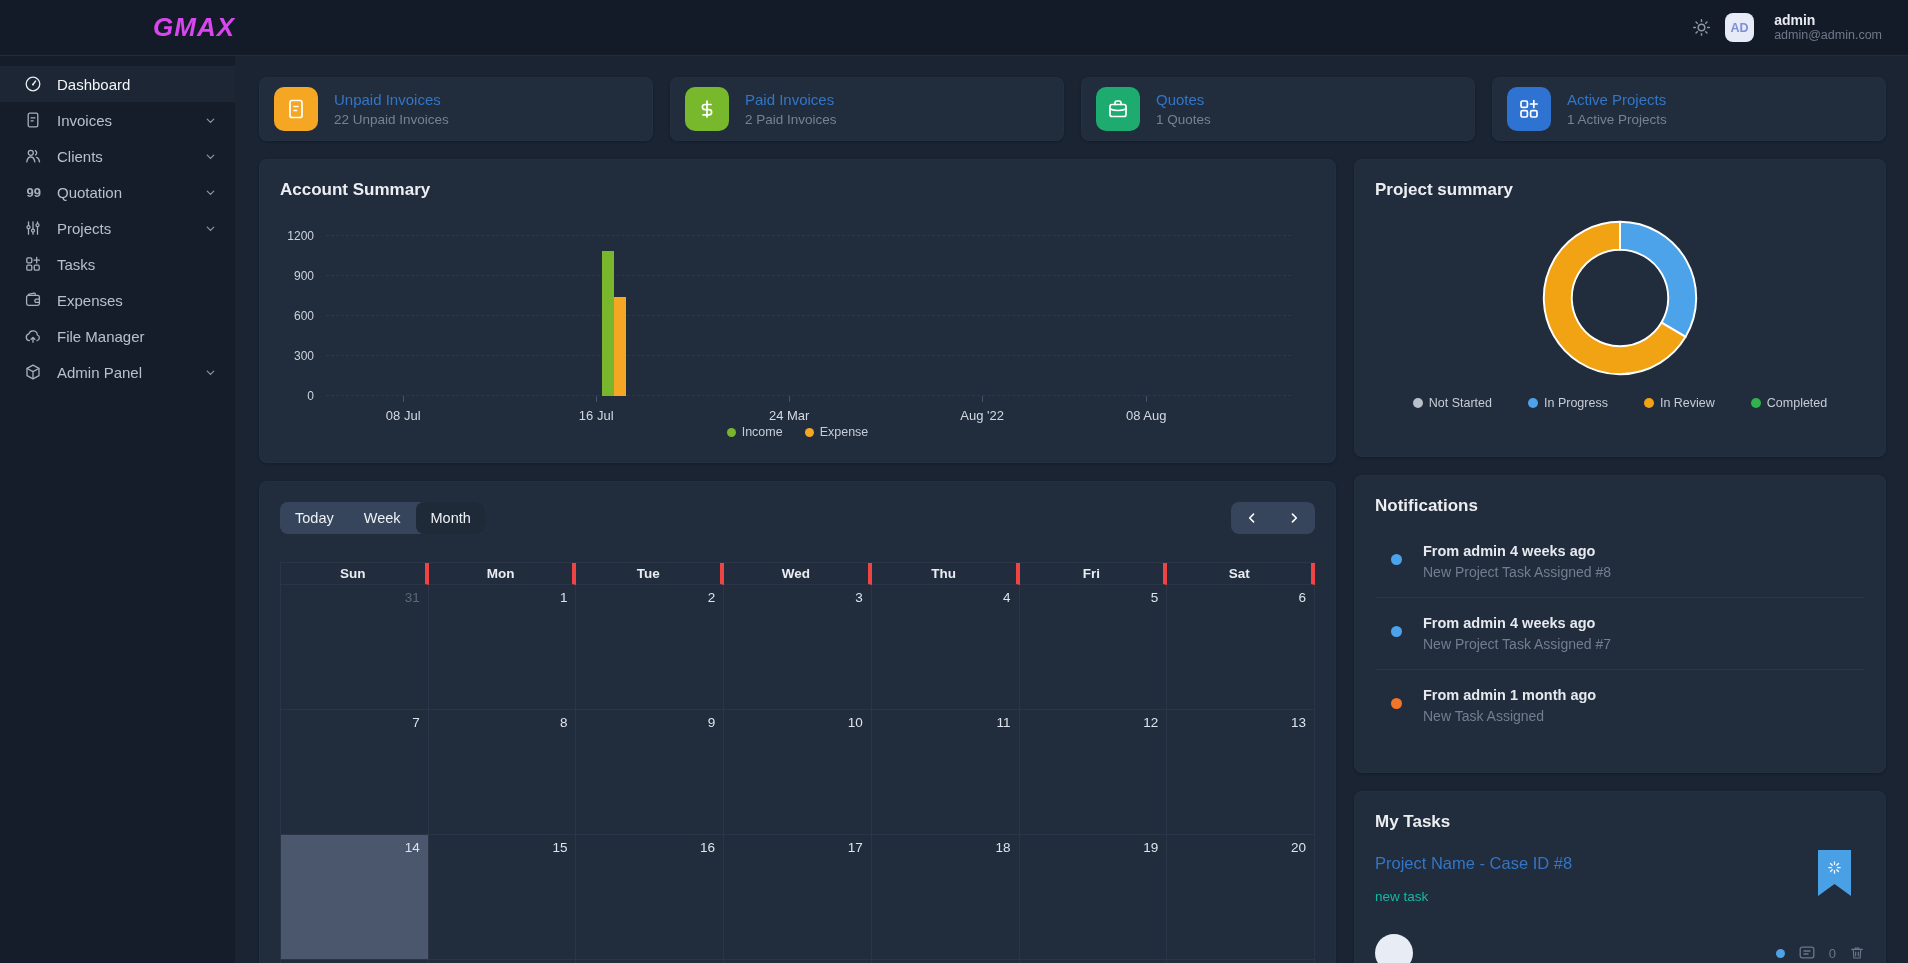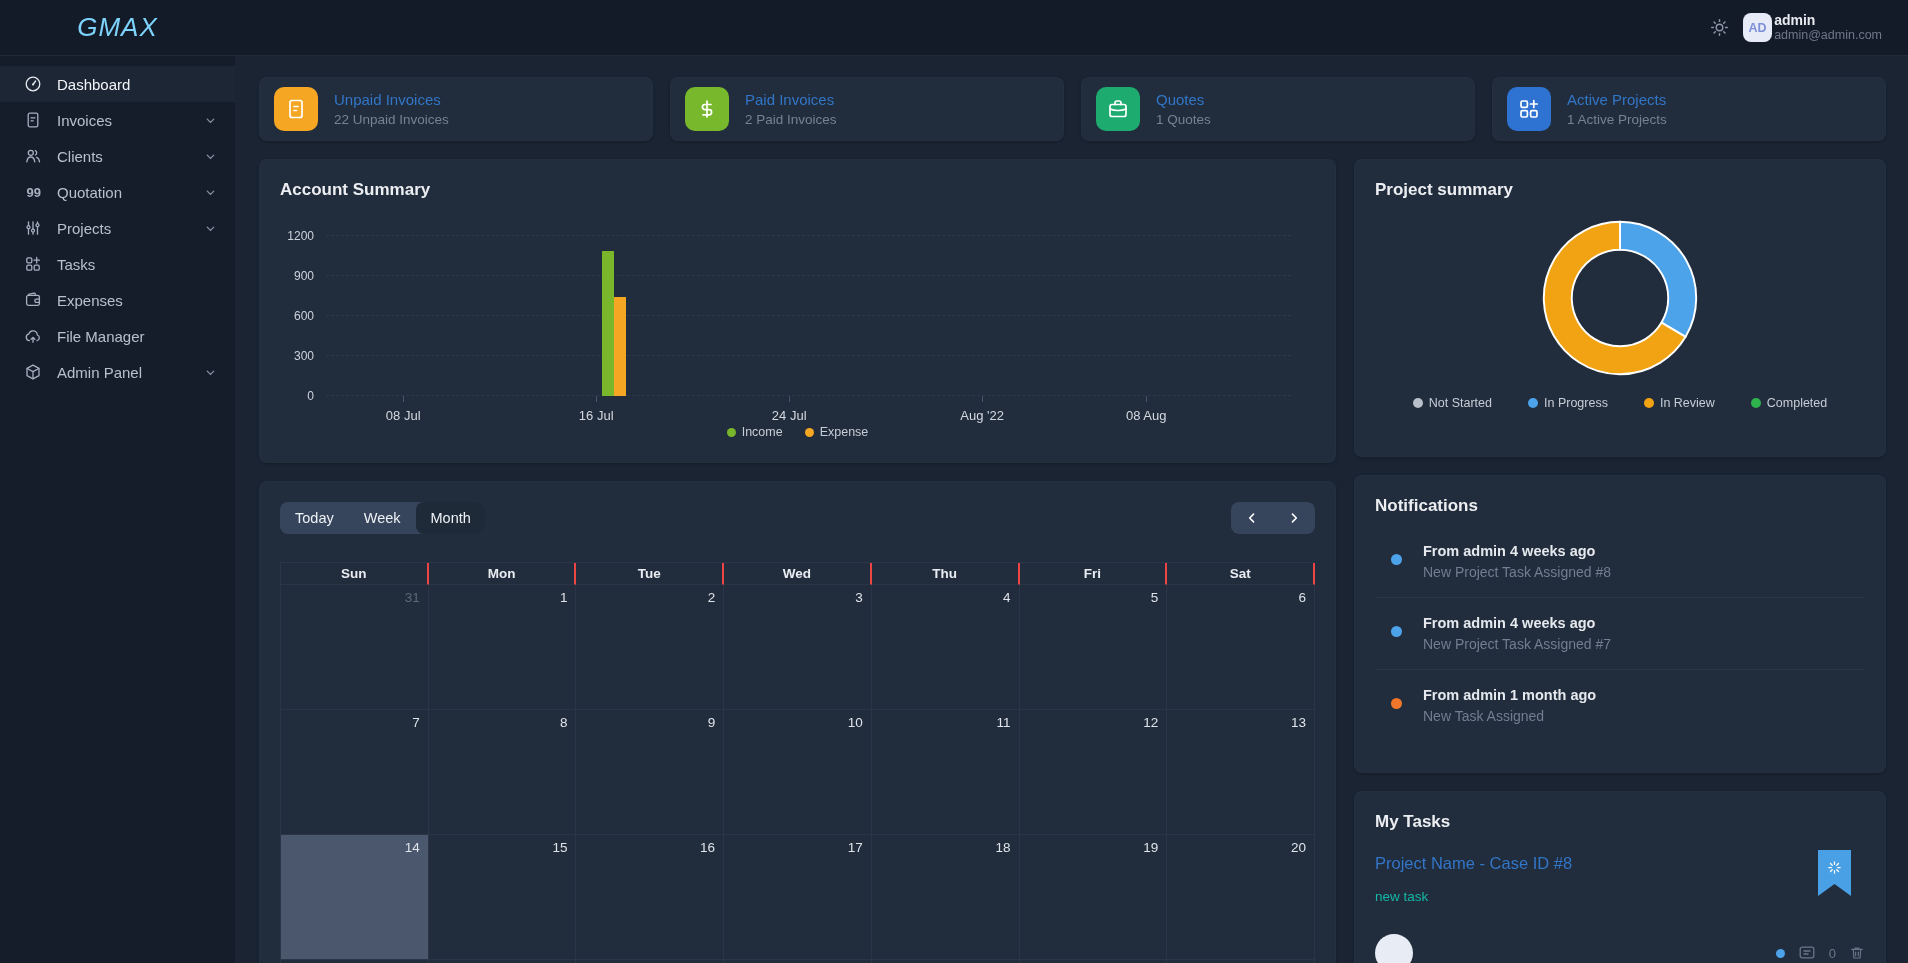--- a/index.html
+++ b/index.html
@@ -8,26 +8,26 @@
     font-family:"Liberation Sans","DejaVu Sans",sans-serif;
     background:#1a2433; color:#e6e9ee;
   }
   
   .topbar{
     position:fixed; top:0; left:0; width:1908px; height:56px;
     background:#141b28; border-bottom:1px solid rgba(255,255,255,.07);
     display:flex; align-items:center; z-index:20;
   }
   .logo{
-    width:235px; text-align:center; font-size:26px; font-weight:400;
-    font-style:italic; letter-spacing:1px; color:#7dd3fc; cursor:pointer;
+    width:235px; text-align:right; font-size:26px; font-weight:700;
+    font-style:italic; letter-spacing:1px; color:#d946ef; cursor:pointer;
   }
   .topbar-right{ margin-left:auto; display:flex; align-items:center; gap:14px; padding-right:26px; }
   .theme-toggle{ color:#8b95a6; display:flex; cursor:pointer; }
-  .user-chip{ display:flex; align-items:center; gap:2px; cursor:pointer; }
+  .user-chip{ display:flex; align-items:center; gap:20px; cursor:pointer; }
   .avatar{
     width:29px; height:29px; border-radius:8px; background:#e7ebf7; color:#7d8fd8;
     font-size:12.5px; font-weight:700; display:flex; align-items:center; justify-content:center;
   }
   .user-name{ font-size:14px; font-weight:700; color:#e8ebf0; line-height:1.15; }
   .user-email{ font-size:12.5px; color:#6e7889; line-height:1.15; }
   
   .sidebar{
     position:fixed; top:56px; left:0; width:235px; height:907px;
     background:#151d2b; padding-top:10px; z-index:10;
@@ -77,21 +77,21 @@
   .view-group{ display:inline-flex; background:#36455c; border-radius:8px; overflow:hidden; }
   .view-btn{ padding:8px 15px; font-size:14.5px; color:#eef1f5; cursor:pointer; }
   .view-btn.active{ background:#1f2a39; border-radius:8px; }
   .nav-group{ display:inline-flex; background:#36455c; border-radius:8px; }
   .nav-btn{ padding:9px 14px; color:#fff; display:flex; align-items:center; cursor:pointer; }
   .cal-grid{ margin-top:28px; border-left:1px solid #2b3547; }
   .cal-head{ display:grid; grid-template-columns:repeat(7,1fr); border-top:1px solid #2b3547; }
   .cal-head-cell{
     height:22px; display:flex; align-items:center; justify-content:center;
     font-size:13.5px; font-weight:700; color:#e9ecf1;
-    border-right:2px solid #ef4444; border-bottom:1px solid #2b3547;
+    border-right:4px solid #ef4444; border-bottom:1px solid #2b3547;
   }
   .cal-weeks{ display:grid; grid-template-columns:repeat(7,1fr); grid-auto-rows:125px; }
   .day-cell{ position:relative; border-right:1px solid #2b3547; border-bottom:1px solid #2b3547; cursor:pointer; }
   .day-cell.today{ background:#4a576d; }
   .day-num{ position:absolute; top:5px; right:8px; font-size:13.5px; color:#dfe3ea; }
   .day-cell.outside .day-num{ color:#5d6878; }
   
   .notif-card{ height:298px; padding:20px; }
   .notif-list{ margin-top:10px; }
   .notif-item{ position:relative; padding:17px 0 17px 48px; border-bottom:1px solid rgba(255,255,255,.05); cursor:pointer; }
@@ -312,21 +312,21 @@
 
   <div class="cols">
 
     <div class="col">
 
       <section class="card account-card">
         <h2 class="section-title">Account Summary</h2>
         <div class="plot" id="bar-plot">
           <span class="xlabel" style="left:8%">08 Jul</span>
           <span class="xlabel" style="left:28%">16 Jul</span>
-          <span class="xlabel" style="left:48%">24 Jul</span>
+          <span class="xlabel" style="left:48%">24 Mar</span>
           <span class="xlabel" style="left:68%">Aug '22</span>
           <span class="xlabel" style="left:85%">08 Aug</span>
         <div class="gridline" style="bottom: 0px;"></div>
             <span class="ytick" style="bottom: 0px;">0</span>
             <div class="gridline" style="bottom: 40px;"></div>
             <span class="ytick" style="bottom: 40px;">300</span>
             <div class="gridline" style="bottom: 80px;"></div>
             <span class="ytick" style="bottom: 80px;">600</span>
             <div class="gridline" style="bottom: 120px;"></div>
             <span class="ytick" style="bottom: 120px;">900</span>

